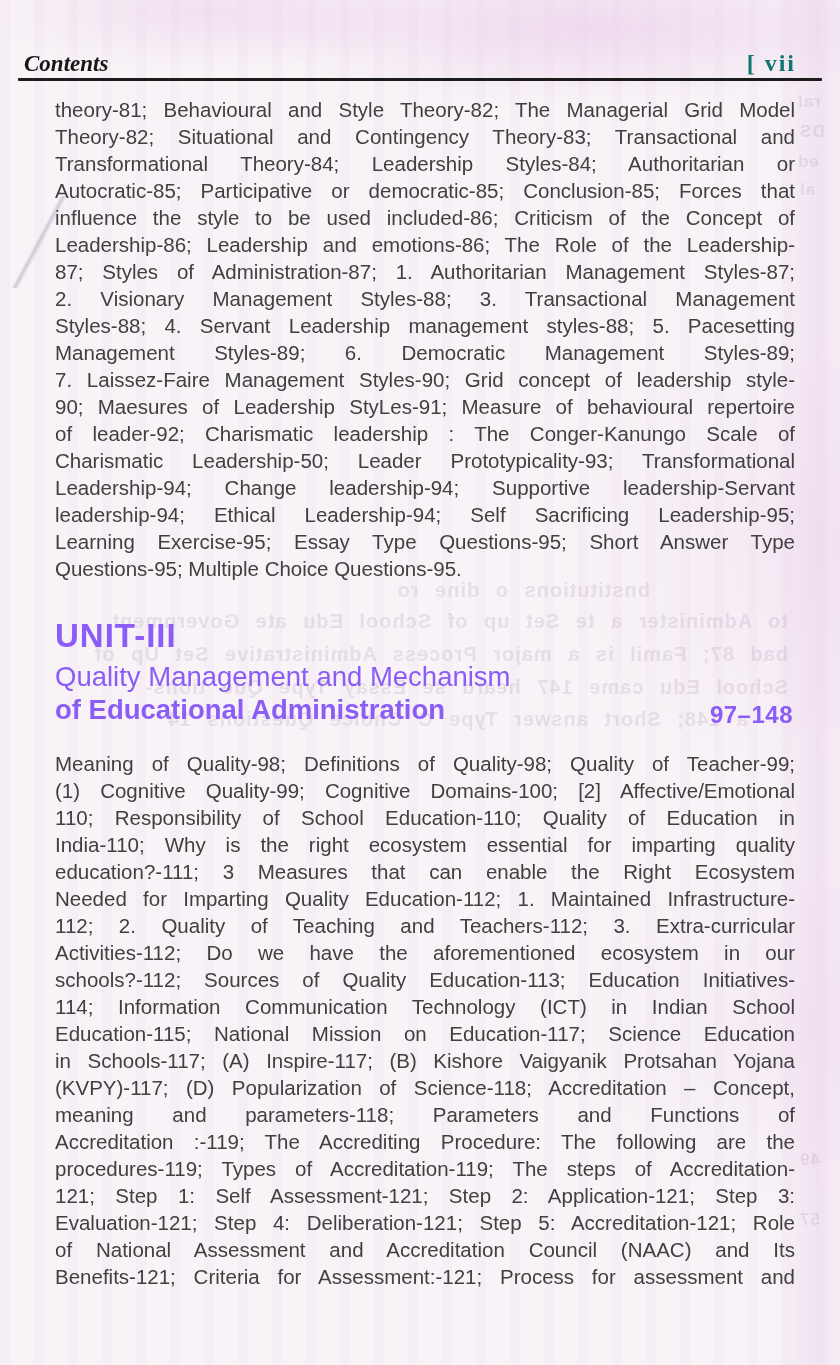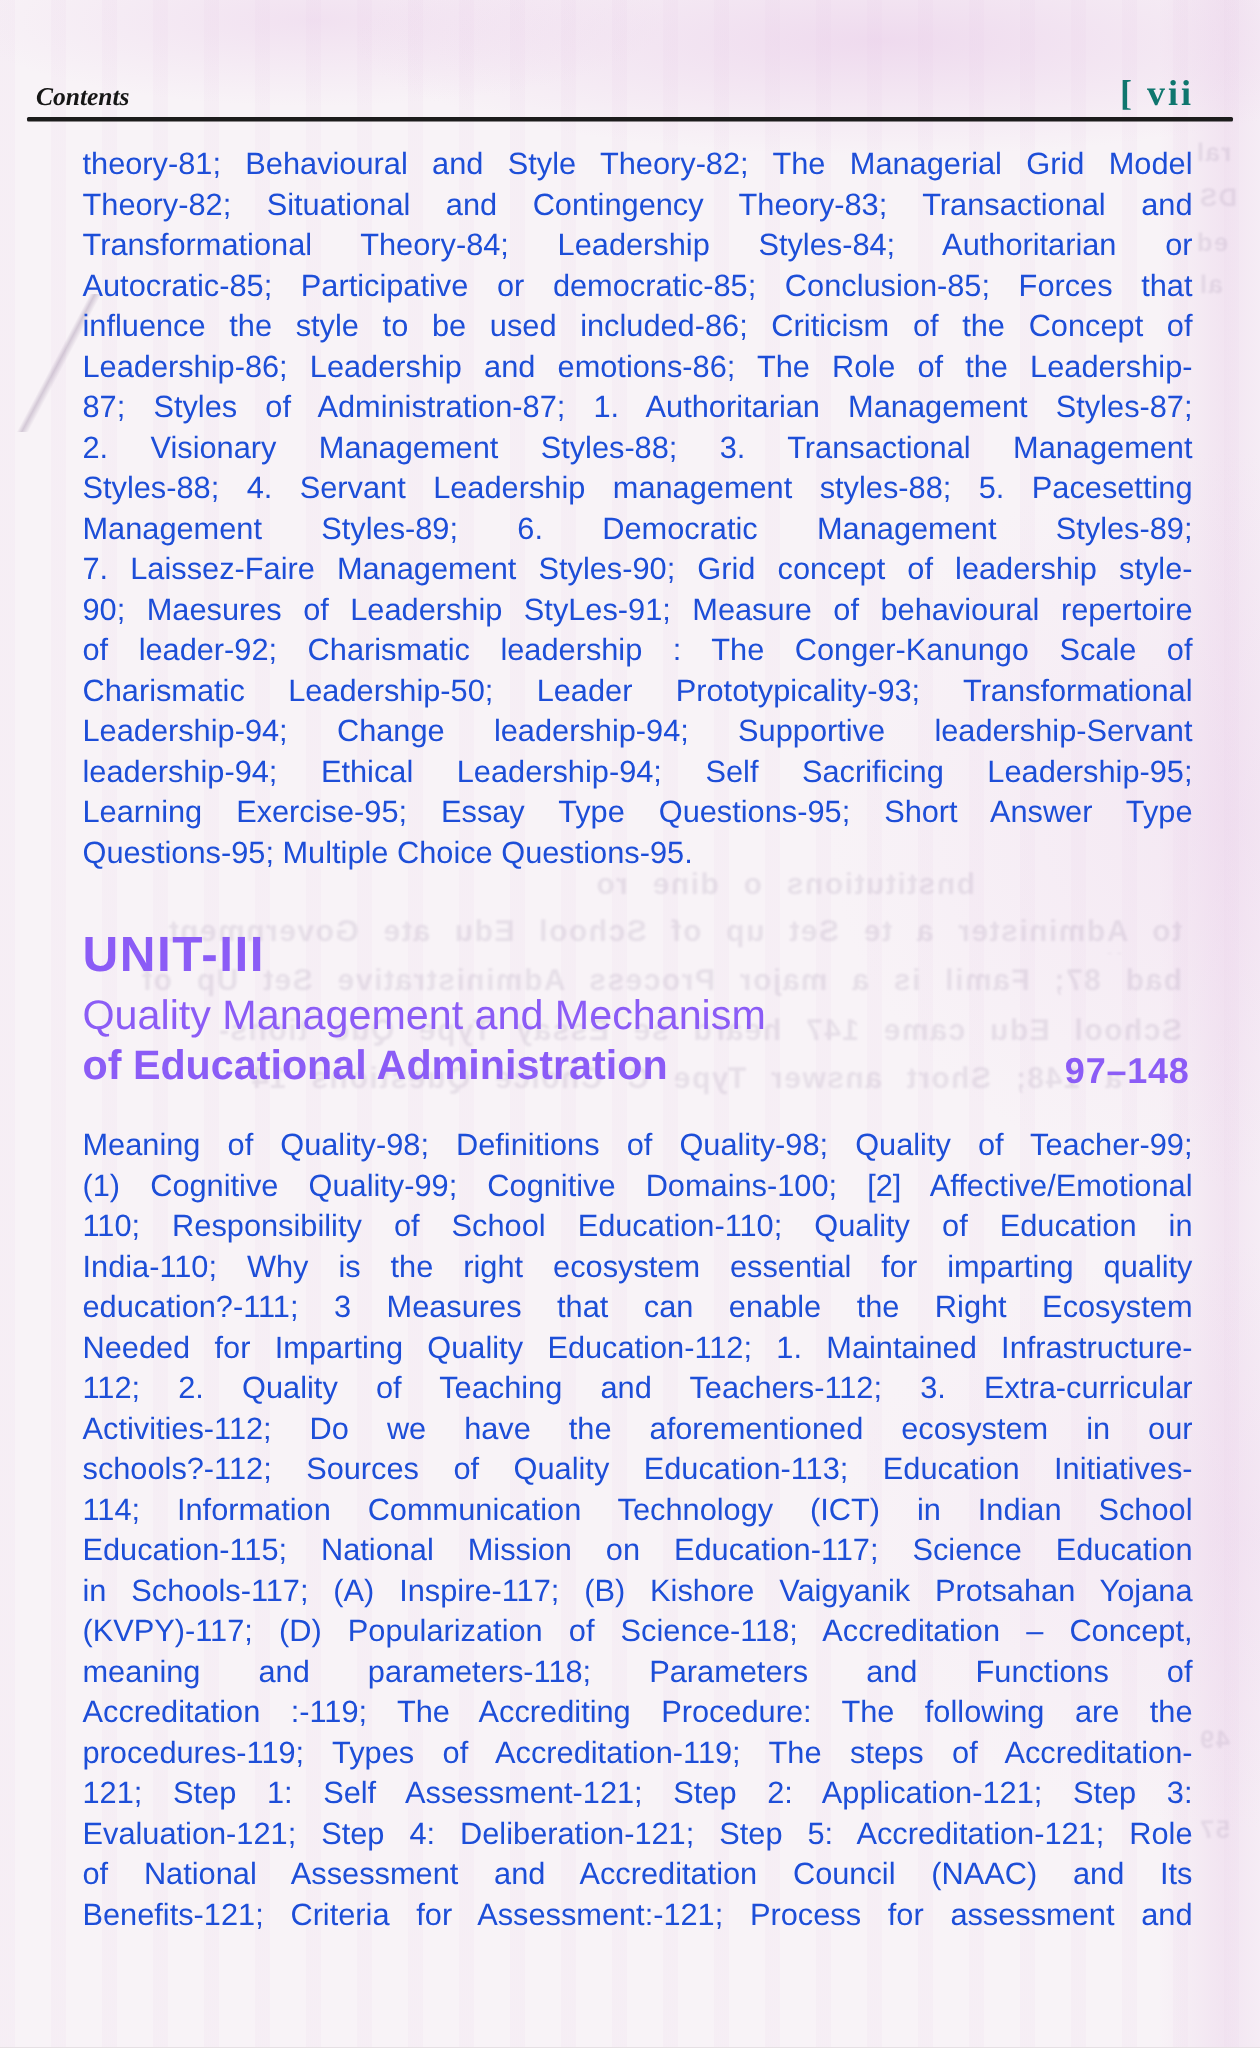--- a/index.html
+++ b/index.html
@@ -27,34 +27,34 @@
     background:linear-gradient(118deg, transparent 46%, rgba(150,130,160,.38) 49%, transparent 53%);
     pointer-events:none;
   }
   
   .header-row{
     position:absolute;top:50px;left:24px;right:44px;
     display:flex;justify-content:space-between;align-items:baseline;
   }
   .contents-label{
     font-family:"Liberation Serif",serif;
-    font-style:italic;font-weight:bold;font-size:17px;color:#161616;
+    font-style:italic;font-weight:bold;font-size:23px;color:#161616;
   }
   .folio-label{
     font-family:"Liberation Serif",serif;
     font-weight:bold;font-size:24px;color:#0f766e;letter-spacing:2px;
   }
   .header-rule{
     position:absolute;top:78px;left:18px;width:804px;height:3px;
     background:#1c1c1c;border-radius:1px;
   }
   
   .para{
     position:absolute;left:55px;width:740px;
-    font-size:20.5px;line-height:27px;color:#1d4ed8;
+    font-size:20.5px;line-height:27px;color:#404040;
   }
   .para .line{
     text-align:justify;
     text-align-last:justify;
     white-space:normal;
     height:27px;overflow:visible;
   }
   .para.no-stretch-last .line:last-child{text-align-last:left;}
   .para1{top:96px;}
   .para2{top:750px;}

